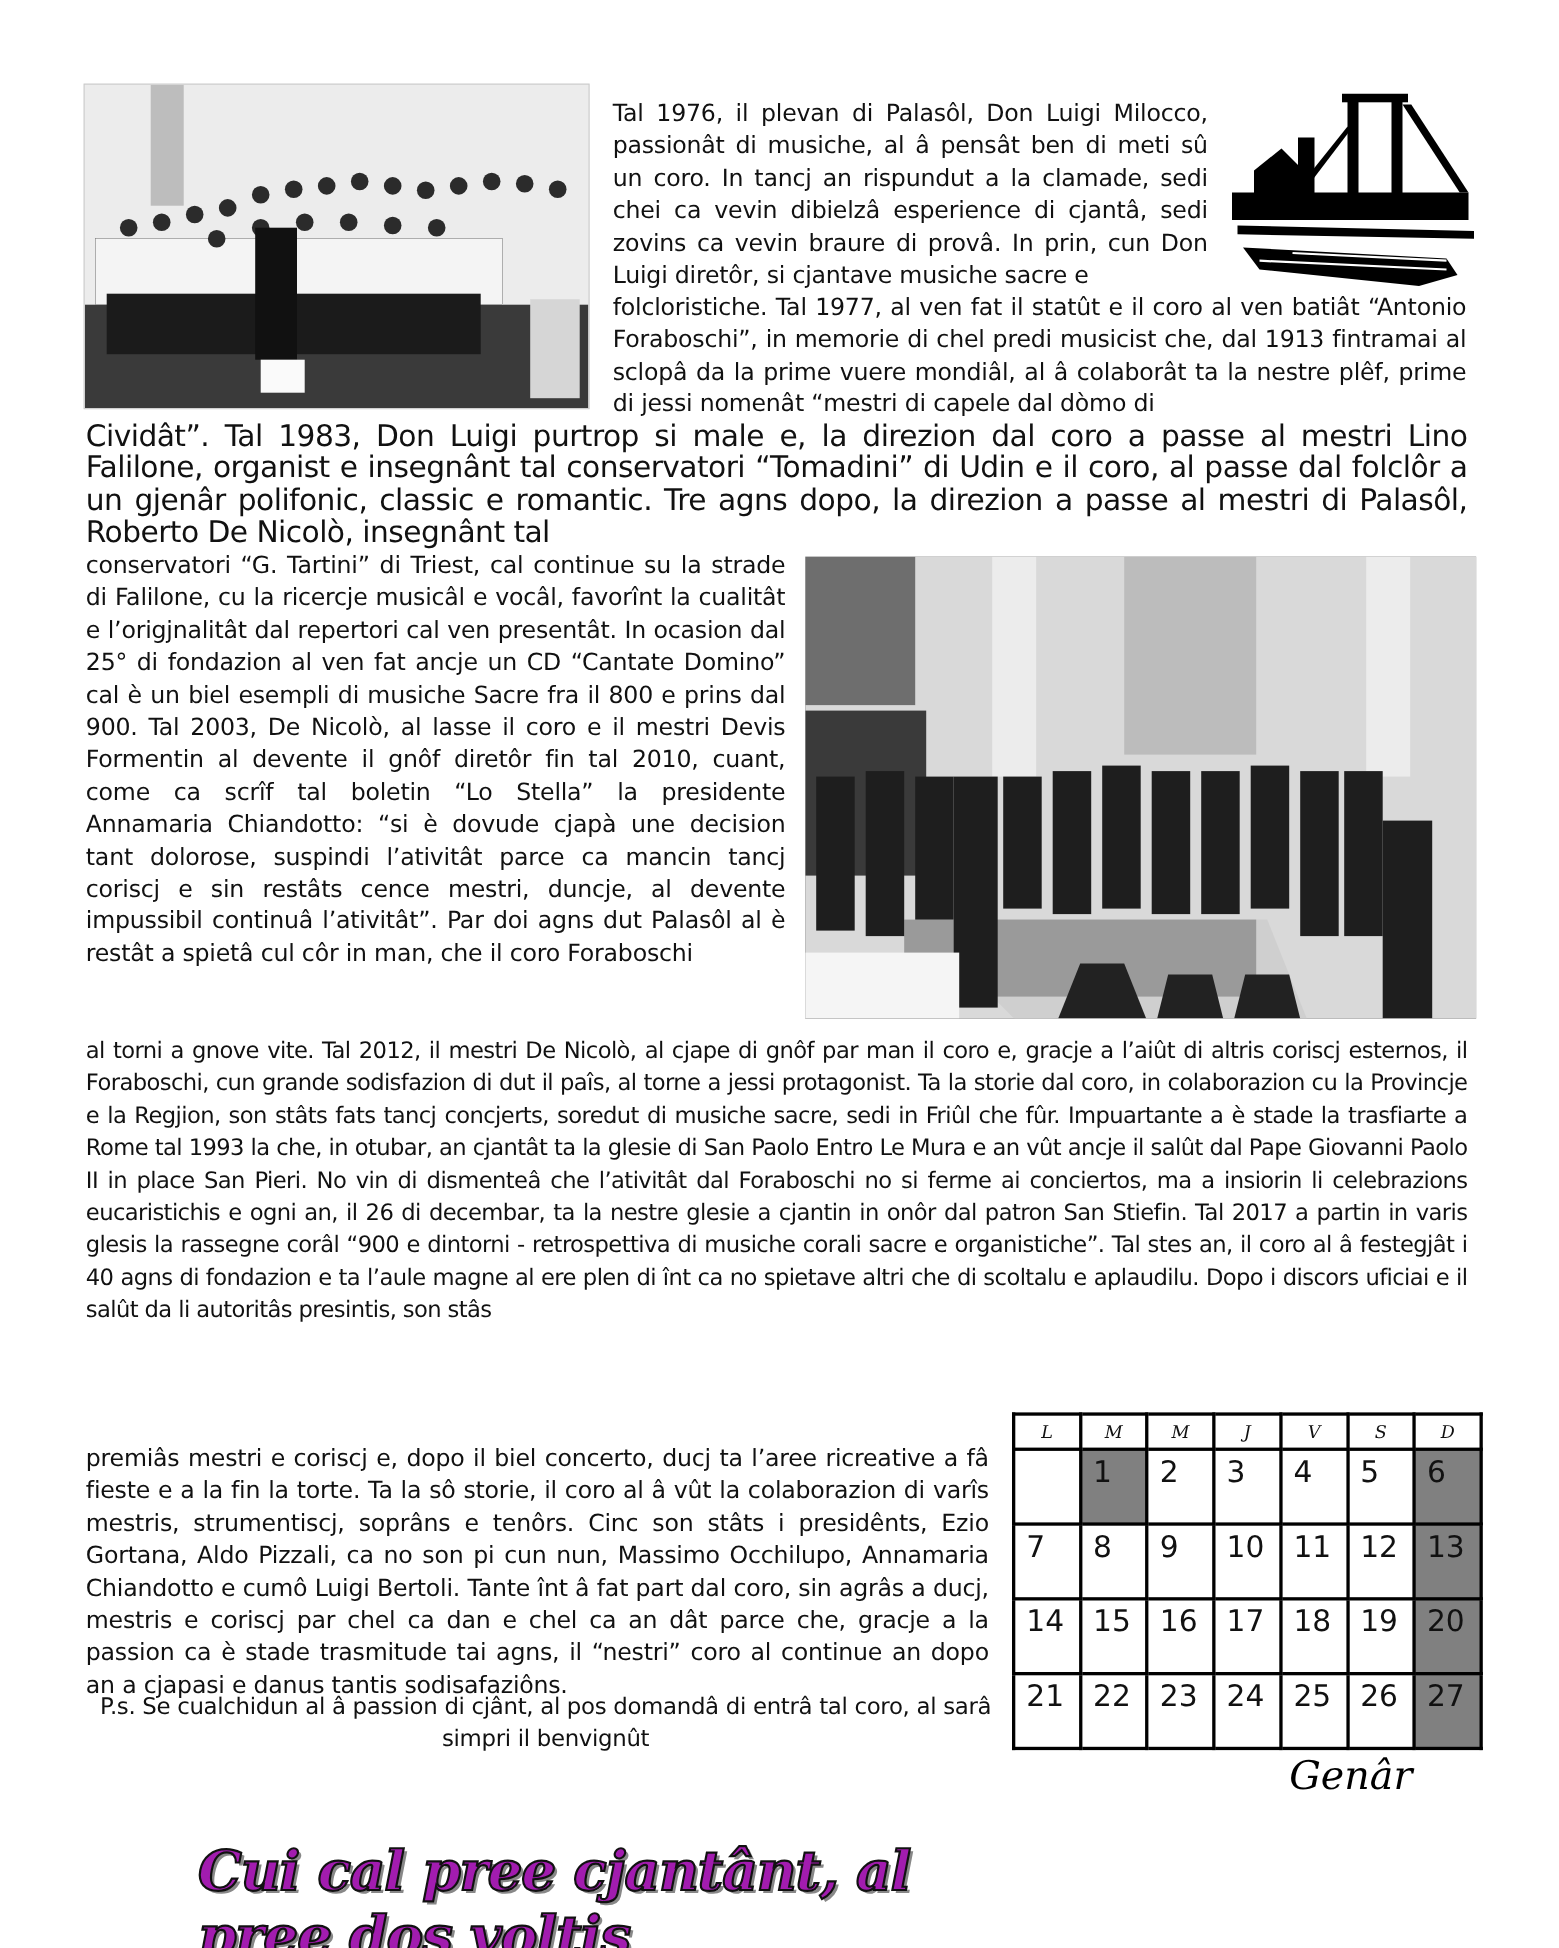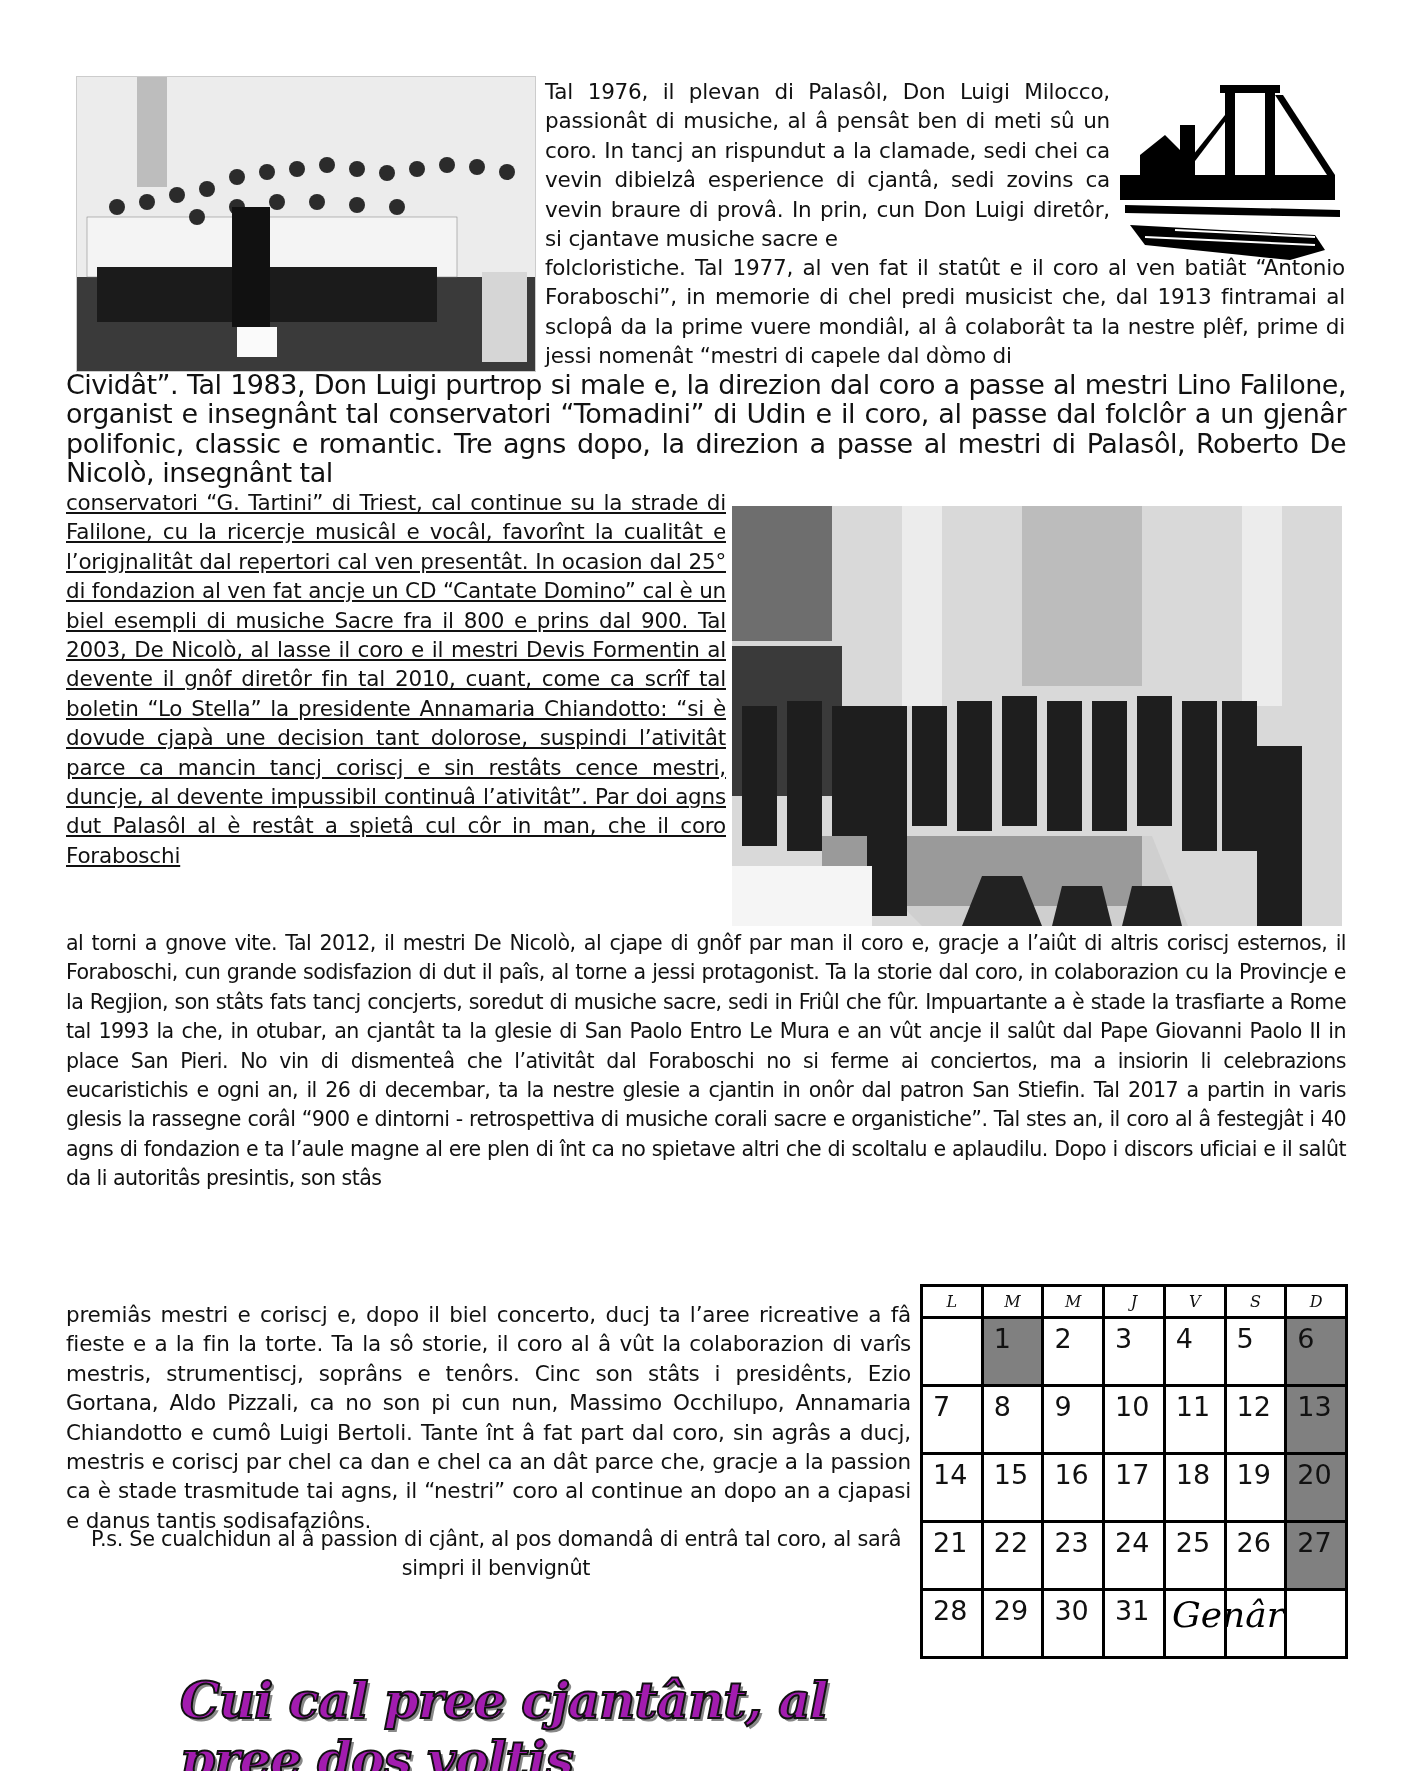--- a/index.html
+++ b/index.html
@@ -6,25 +6,25 @@
   body { width: 1417px; height: 1771px; position: relative; overflow: hidden;
          font-family: "DejaVu Sans", sans-serif; color: #111; }
   .page { position: absolute; left: 0; top: 0; width: 1417px; height: 1771px; }
 
   .photo { position: absolute; overflow: hidden; }
   .photo-old { left: 76px; top: 76px; width: 458px; height: 294px; background: #e9e9e9; border: 1px solid #ccc; }
   .photo-new { left: 732px; top: 506px; width: 610px; height: 420px; background: #8a8a8a; }
   .logo { position: absolute; left: 1115px; top: 85px; width: 250px; height: 190px; }
 
   .text { position: absolute; font-size: 21.5px; line-height: 29.4px; text-align: justify; letter-spacing: -0.2px; }
-  .text p { margin: 0; }
+  .text p { margin: 12px; }
   .t1 { left: 545px; top: 77px; width: 565px; }
   .t2 { left: 545px; top: 253px; width: 800px; }
   .t3 { left: 66px; top: 370px; width: 1280px; font-size: 27px; letter-spacing: -0.5px; }
-  .t4 { left: 66px; top: 488px; width: 660px; text-decoration: underline; }
+  .t4 { left: 66px; top: 488px; width: 660px; }
   .t5 { left: 66px; top: 929px; width: 1280px; font-size: 20.6px; letter-spacing: -0.55px; }
   .t6 { left: 66px; top: 1300px; width: 845px; }
   .ps { left: 66px; top: 1525px; width: 860px; text-align: center; font-size: 20.8px; letter-spacing: -0.3px; }
 
   .motto { position: absolute; left: 180px; top: 1628px; width: 720px; text-align: left;
            font-family: "DejaVu Serif", serif; font-style: italic; font-weight: bold; font-size: 50px;
            color: #a21caf; -webkit-text-stroke: 2px #111; text-shadow: 3px 3px 0 #888; letter-spacing: -1px; margin-top: 43px; }
 
   .calendar { position: absolute; left: 920px; top: 1284px; width: 428px; border-collapse: collapse; }
   .calendar td, .calendar th { border: 3px solid #000; padding: 0; }
@@ -204,26 +204,17 @@
       </tr>
       <tr>
         <td>21</td>
         <td>22</td>
         <td>23</td>
         <td>24</td>
         <td>25</td>
         <td>26</td>
         <td class="holiday">27</td>
       </tr>
-      <tr>
-        <td>28</td>
-        <td>29</td>
-        <td>30</td>
-        <td>31</td>
-        <td class="month-cell"></td>
-        <td class="month-cell"></td>
-        <td class="month-cell"></td>
-      </tr>
     </tbody>
   </table>
   <div class="month-label">Genâr</div>
 
 </div>
 
 </body></html>

